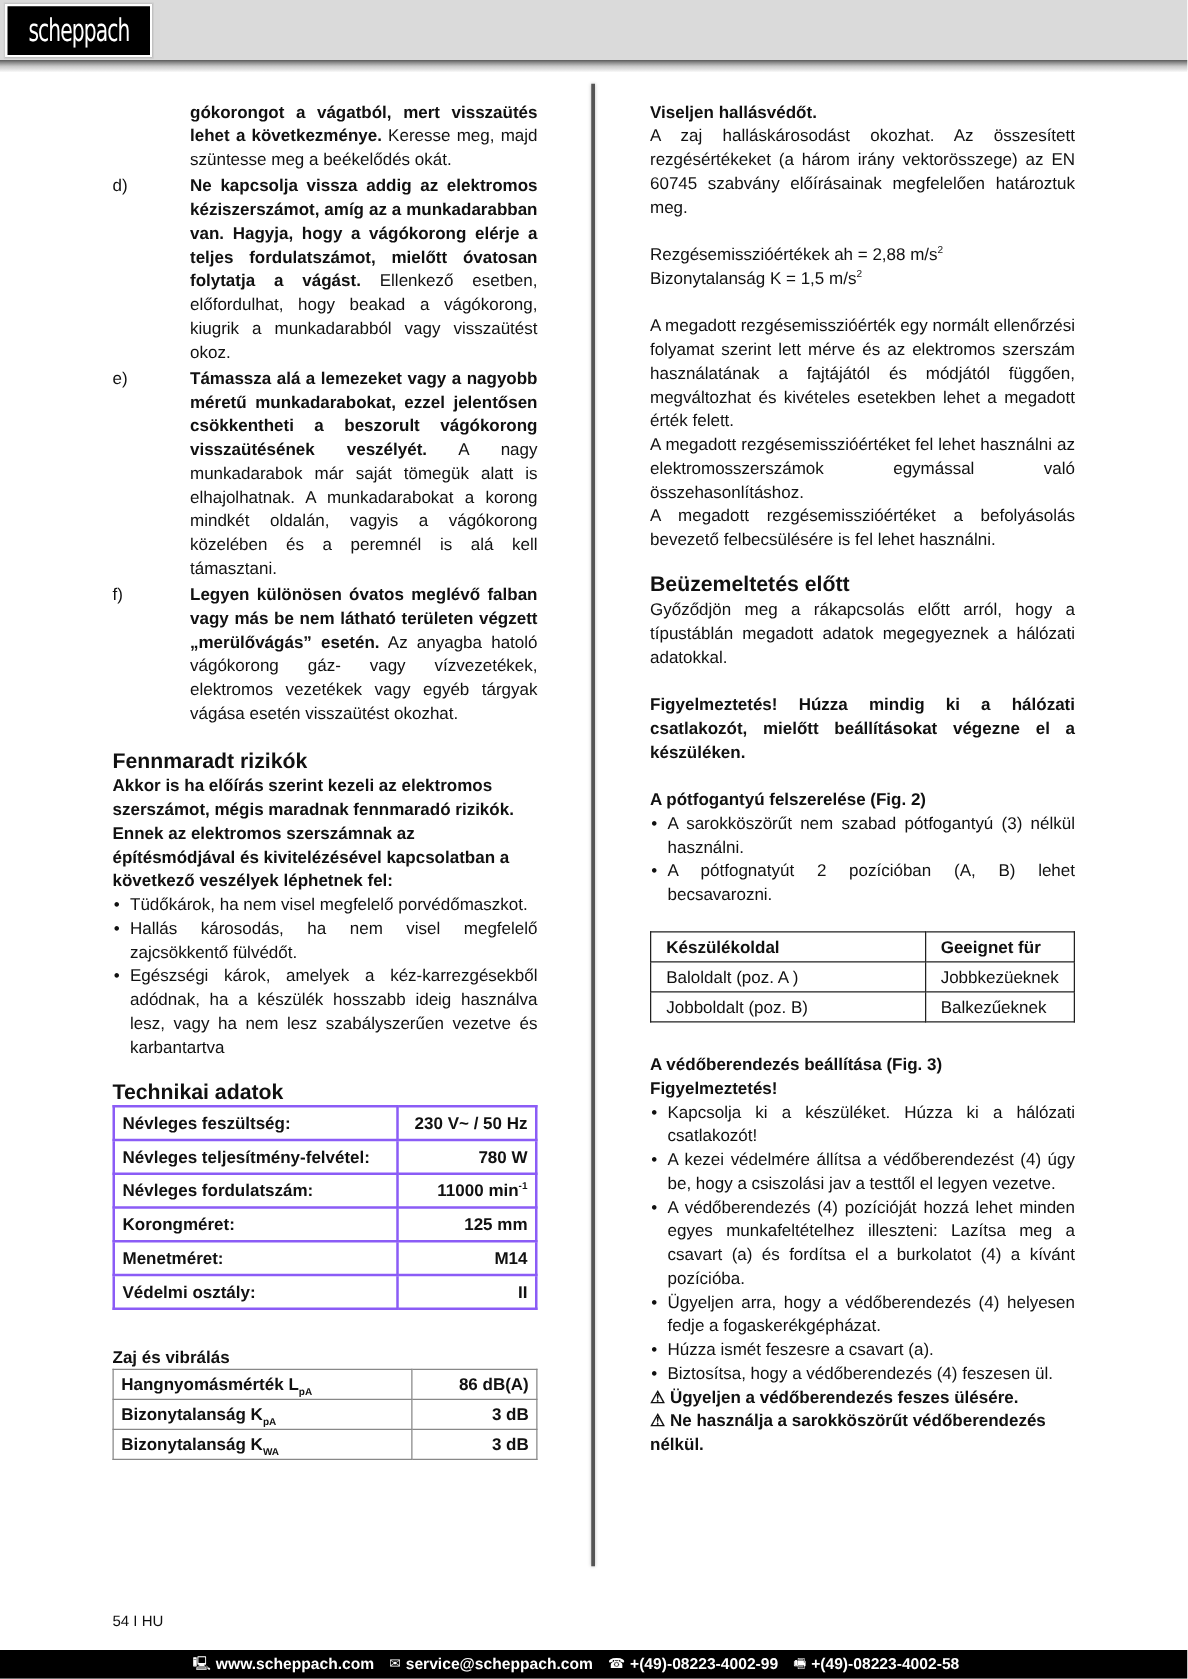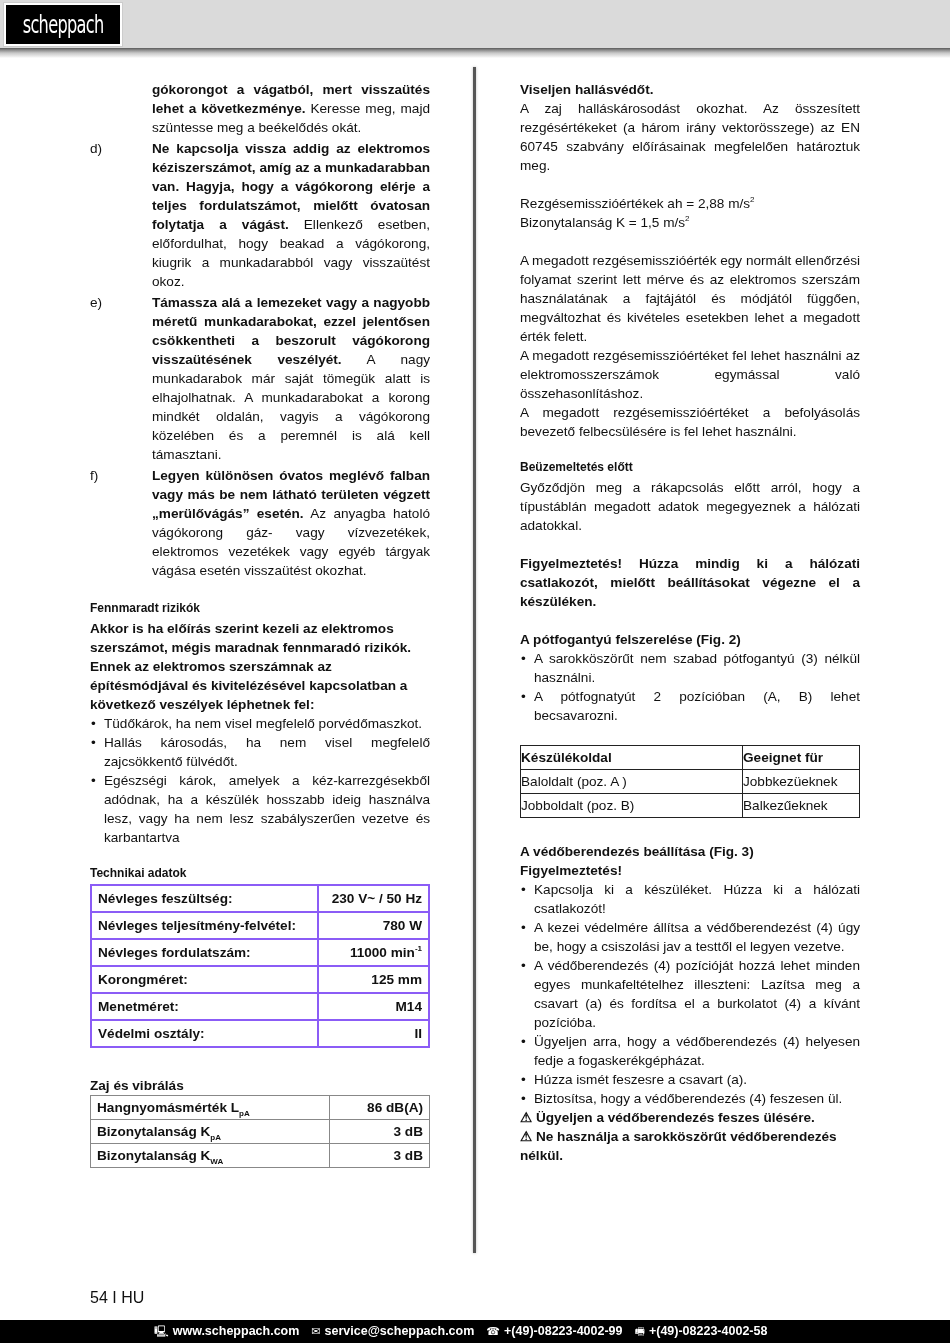--- a/index.html
+++ b/index.html
@@ -14,45 +14,45 @@
   .logo span { color: #fff; font-family: "DejaVu Sans Condensed", "DejaVu Sans", sans-serif; font-size: 25px; letter-spacing: -1px; transform: scaleX(0.72); display: inline-block; font-weight: normal; }
 
   .divider { position: absolute; left: 473px; top: 67px; width: 3px; height: 1186px; background: #555; box-shadow: 0 0 3px #bbb; }
 
   .col { position: absolute; top: 80px; }
   .col-left { left: 90px; width: 340px; }
   .col-right { left: 520px; width: 340px; }
 
   p, .li { text-align: justify; }
   b, .b { font-weight: bold; }
-  .h2 { font-size: 12px; font-weight: bold; line-height: 21px; margin-top: 16px; margin-bottom: 0; }
+  .h2 { font-size: 17px; font-weight: bold; line-height: 21px; margin-top: 16px; margin-bottom: 0; }
   .h3 { font-weight: bold; }
 
   .enum { display: flex; margin-top: 0; }
   .enum .mk { width: 14px; flex: none; }
   .enum .tx { flex: 1; text-align: justify; margin-left: 48px; }
   .gap-s { height: 2px; }
   .gap { height: 19px; }
 
   ul.bul { list-style: none; }
   ul.bul li { display: flex; margin-bottom: 0; }
   ul.bul li .dot { width: 14px; flex: none; padding-left: 1px; }
   ul.bul li .tx { flex: 1; text-align: justify; }
 
   table { border-collapse: collapse; width: 100%; }
   .tech td { border: 2px solid #8b5cf6; padding: 3px 6px; font-weight: bold; vertical-align: middle; height: 24px; }
   .tech td.v { text-align: right; white-space: nowrap; }
   .noise td { border: 1px solid #888; padding: 2px 6px; font-weight: bold; height: 24px; }
   .noise td.v { text-align: right; }
   sub, sup { font-size: 8px; line-height: 0; }
-  .side td { border: 1px solid #222; padding: 2px 0; height: 23px; margin-left: 40px; }
+  .side td { border: 1px solid #222; padding: 2px 12px; height: 23px; margin-left: 40px; }
   .side tr:first-child td { font-weight: bold; }
   .side td:first-child { width: 222px; }
 
-  .pageno { position: absolute; left: 90px; top: 1288px; font-size: 16px; }
+  .pageno { position: absolute; left: 90px; top: 1288px; font-size: 12px; }
   .footer { position: absolute; left: 0; top: 1320px; width: 950px; height: 23px; background: #000; color: #fff;
     font-weight: bold; font-size: 12.5px; display: flex; align-items: center; padding-left: 154px; }
   .footer .item { display: flex; align-items: center; margin-right: 12px; }
   .footer .ic { margin-right: 4px; font-size: 11px; font-weight: normal; }
 </style>
 </head>
 <body>
 
 <div class="header">
   <div class="logo">

